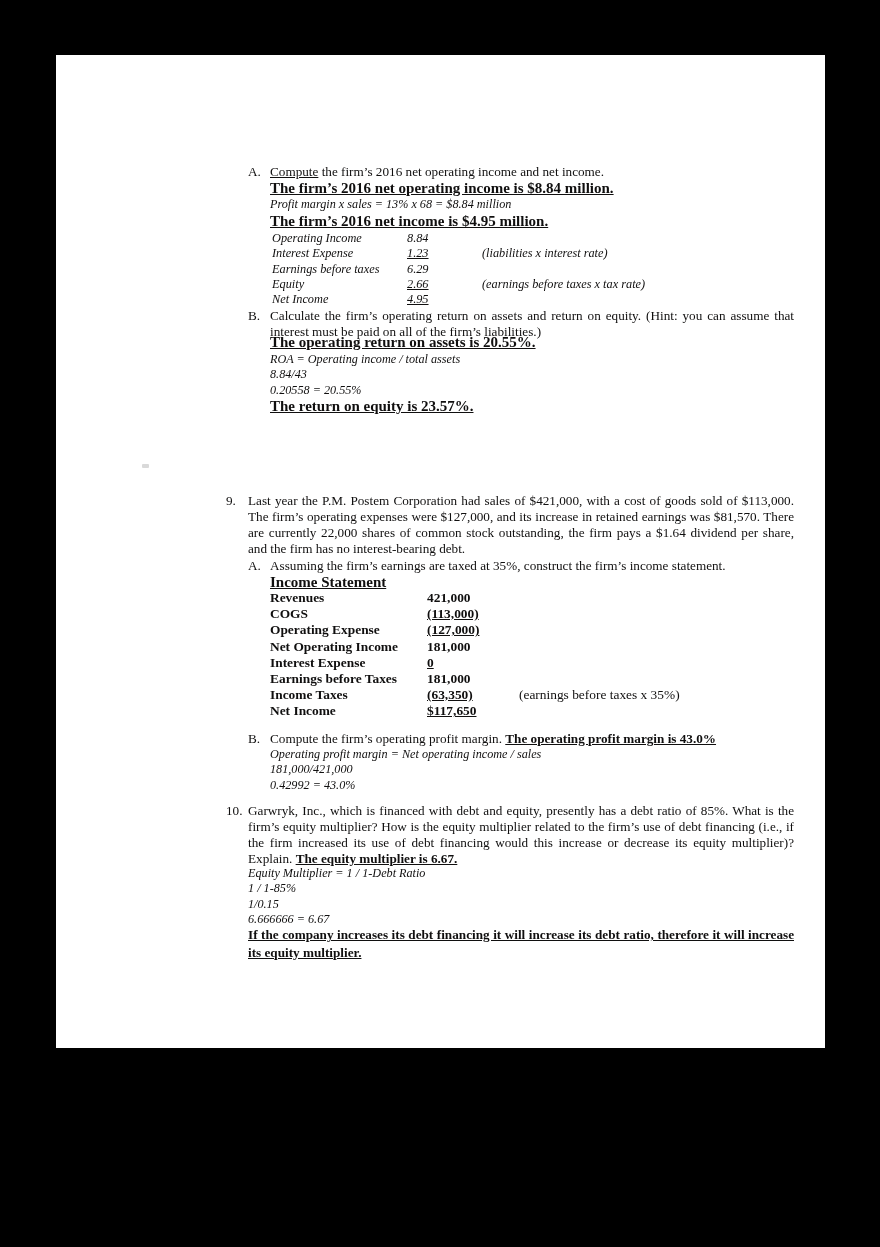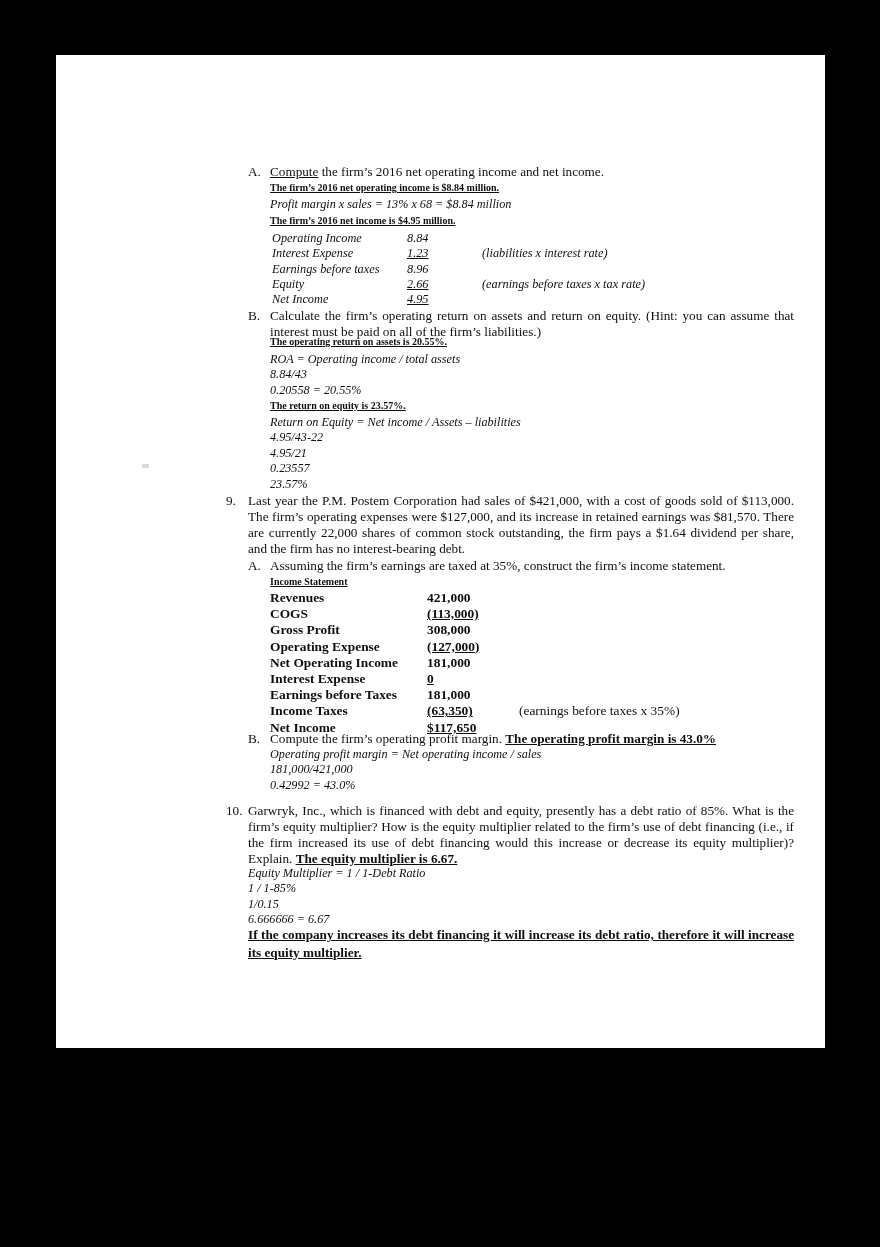--- a/index.html
+++ b/index.html
@@ -83,21 +83,21 @@
   .lvl-1 { left: 170px; width: 568px; }
   .lvl-1 .body { margin-left: 22px; }
   .u    { text-decoration: underline; margin-top: 20px; }
   .bu   { font-weight: bold; text-decoration: underline; }
 
   
   .answer-line {
     display: block;
     font-weight: bold;
     text-decoration: underline;
-    font-size: 10px;
+    font-size: 15px;
     line-height: 16.1px;
     white-space: nowrap;
   }
   .answer-wrap {
     display: block;
     font-weight: bold;
     text-decoration: underline;
     font-size: 13.2px;
     line-height: 17.5px;
     text-align: justify;
@@ -178,21 +178,21 @@
             <td class="c-amount"><span>8.84</span></td>
             <td class="c-note"></td>
           </tr>
           <tr>
             <td class="c-label">Interest Expense</td>
             <td class="c-amount"><span class="amt-u">1.23</span></td>
             <td class="c-note">(liabilities x interest rate)</td>
           </tr>
           <tr>
             <td class="c-label">Earnings before taxes</td>
-            <td class="c-amount"><span>8.96</span></td>
+            <td class="c-amount"><span>6.29</span></td>
             <td class="c-note"></td>
           </tr>
           <tr>
             <td class="c-label">Equity</td>
             <td class="c-amount"><span class="amt-u">2.66</span></td>
             <td class="c-note">(earnings before taxes x tax rate)</td>
           </tr>
           <tr>
             <td class="c-label">Net Income</td>
             <td class="c-amount"><span class="amt-u">4.95</span></td>
@@ -213,27 +213,20 @@
     <div class="blk" style="left:214px; top:297px;">
       <span class="work-line">ROA = Operating income / total assets</span>
       <span class="work-line">8.84/43</span>
       <span class="work-line">0.20558 = 20.55%</span>
     </div>
 
     <div class="blk" style="left:214px; top:343px;">
       <span class="answer-line">The return on equity is 23.57%.</span>
     </div>
 
-    <div class="blk" style="left:214px; top:360px;">
-      <span class="work-line">Return on Equity = Net income / Assets – liabilities</span>
-      <span class="work-line">4.95/43-22</span>
-      <span class="work-line">4.95/21</span>
-      <span class="work-line">0.23557</span>
-      <span class="work-line">23.57%</span>
-    </div>
 
     <div class="li lvl-1" style="top:438px;">
       <span class="marker">9.</span>
       <span class="body">Last year the P.M. Postem Corporation had sales of $421,000, with a cost of goods sold of $113,000. The firm’s operating expenses were $127,000, and its increase in retained earnings was $81,570. There are currently 22,000 shares of common stock outstanding, the firm pays a $1.64 dividend per share, and the firm has no interest-bearing debt.</span>
     </div>
 
     <div class="li lvl-a" style="top:503px;">
       <span class="marker">A.</span>
       <span class="body">Assuming the firm’s earnings are taxed at 35%, construct the firm’s income statement.</span>
     </div>
@@ -245,25 +238,20 @@
     <table class="ledger ledger-bold" style="position:absolute; left:214px; top:535px;">
       <tbody>
           <tr>
             <td class="c-label">Revenues</td>
             <td class="c-amount"><span>421,000</span></td>
             <td class="c-note"></td>
           </tr>
           <tr>
             <td class="c-label">COGS</td>
             <td class="c-amount"><span class="amt-u">(113,000)</span></td>
-            <td class="c-note"></td>
-          </tr>
-          <tr>
-            <td class="c-label">Gross Profit</td>
-            <td class="c-amount"><span>308,000</span></td>
             <td class="c-note"></td>
           </tr>
           <tr>
             <td class="c-label">Operating Expense</td>
             <td class="c-amount"><span class="amt-u">(127,000)</span></td>
             <td class="c-note"></td>
           </tr>
           <tr>
             <td class="c-label">Net Operating Income</td>
             <td class="c-amount"><span>181,000</span></td>

